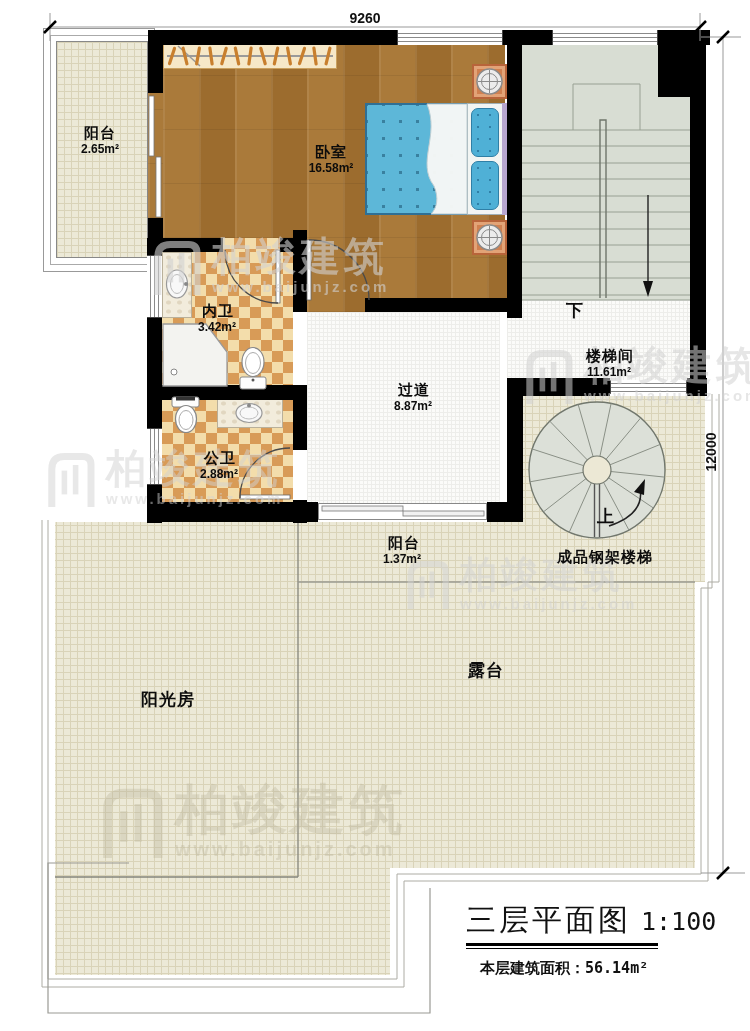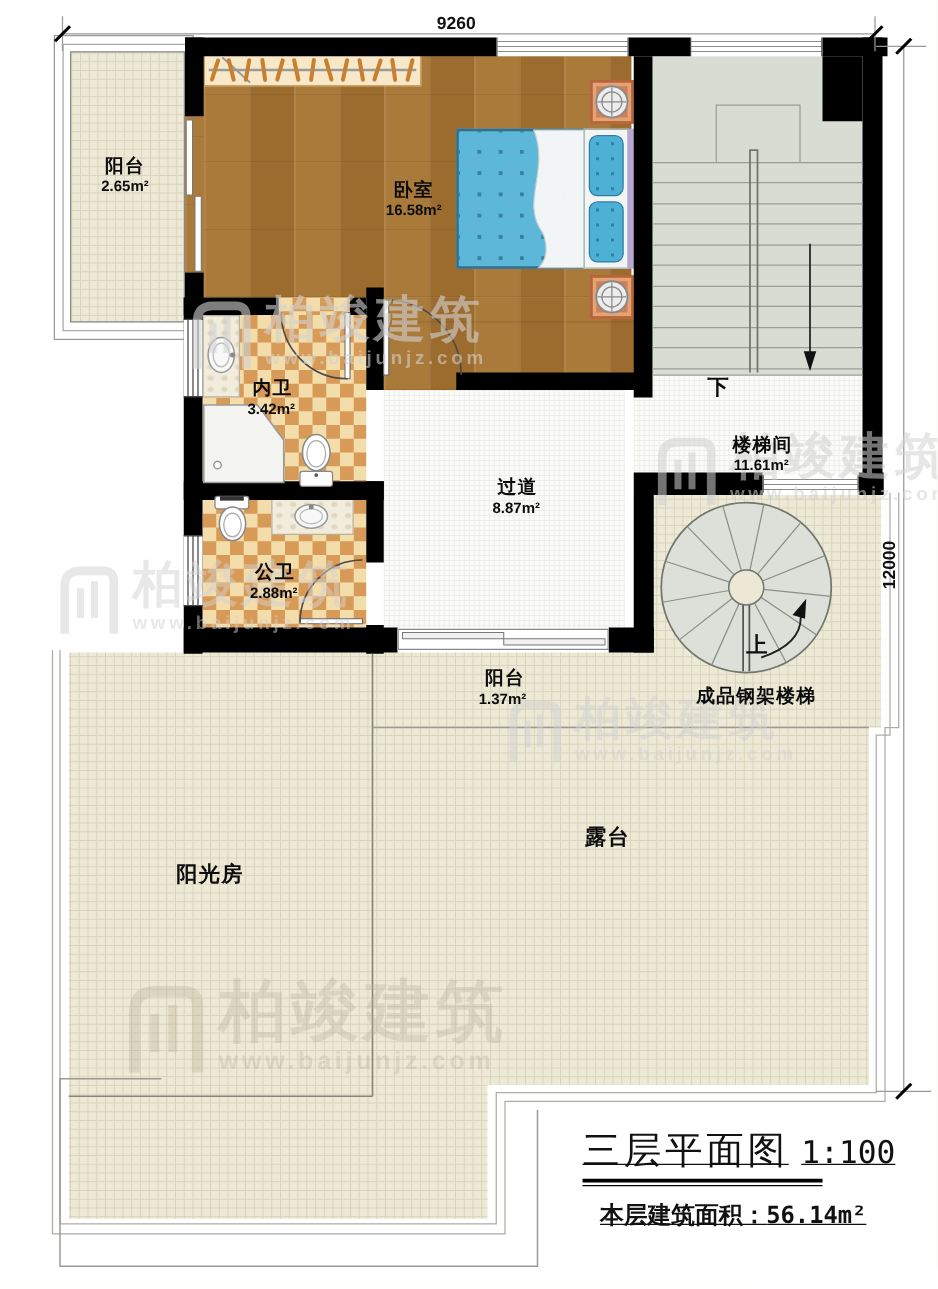--- a/index.html
+++ b/index.html
@@ -45,21 +45,21 @@
     box-shadow:inset 0 0 0 3px #e0placeholder;box-sizing:border-box;z-index:12;
     box-shadow:inset 0 0 0 3px #e2a377;}
   .wm{position:absolute;display:flex;align-items:flex-start;gap:8px;z-index:50;
     color:#d2d2d2;pointer-events:none;}
   .wm-col{display:flex;flex-direction:column;line-height:1;}
   .wm-brand{font-weight:700;font-size:40px;letter-spacing:4px;white-space:nowrap;}
   .wm-url{font-weight:700;font-style:normal;font-size:15px;letter-spacing:3px;margin-top:3px;white-space:nowrap;}
   .titleblk{position:absolute;z-index:70;color:#111;}
   .t-main{font-size:30px;letter-spacing:3px;font-weight:400;}
   .t-scale{font-size:25px;font-family:"DejaVu Sans Mono",monospace;margin-left:10px;}
-  .t-sub{font-size:19px;font-weight:700;}
+  .t-sub{font-size:15px;font-weight:700;}
   .t-num{font-family:"DejaVu Sans Mono",monospace;font-weight:700;}
   .dimtxt{position:absolute;z-index:70;font-weight:700;font-size:14px;color:#111;}
   svg.overlay{position:absolute;left:0;top:0;z-index:40;pointer-events:none;}
 </style>
 </head>
 <body>
 
 <div id="canvas">
 
   <div class="abs bgrid" style="left:0;top:0;width:750px;height:1031px;z-index:1;
@@ -360,21 +360,21 @@
   <div class="rname" style="left:404px;top:543px;">阳台</div>
   <div class="rarea" style="left:402px;top:559px;">1.37m²</div>
   <div class="rname" style="left:606px;top:516px;font-size:17px;">上</div>
   <div class="rname" style="left:605px;top:557px;text-align:center;">成品钢架楼梯</div>
   <div class="rname big" style="left:168px;top:699px;text-align:right;">阳光房</div>
   <div class="rname big" style="left:486px;top:670px;">露台</div>
 
   <div class="dimtxt" style="left:365px;top:18px;transform:translate(-50%,-50%);">9260</div>
   <div class="dimtxt" style="left:711px;top:452px;transform:translate(-50%,-50%) rotate(-90deg);">12000</div>
 
-  <div class="titleblk" style="left:466px;top:900px;text-decoration:underline;">
+  <div class="titleblk" style="left:466px;top:900px;">
     <div style="white-space:nowrap;">
       <span class="t-main">三层平面图</span><span class="t-scale">1:100</span>
     </div>
     <div style="width:192px;height:6px;border-top:3px solid #000;border-bottom:1px solid #000;margin-top:2px;box-sizing:border-box;"></div>
     <div class="t-sub" style="margin-top:10px;margin-left:14px;white-space:nowrap;">
       <span>本层建筑面积：</span><span class="t-num">56.14m²</span>
     </div>
   </div>
 
 </div>

